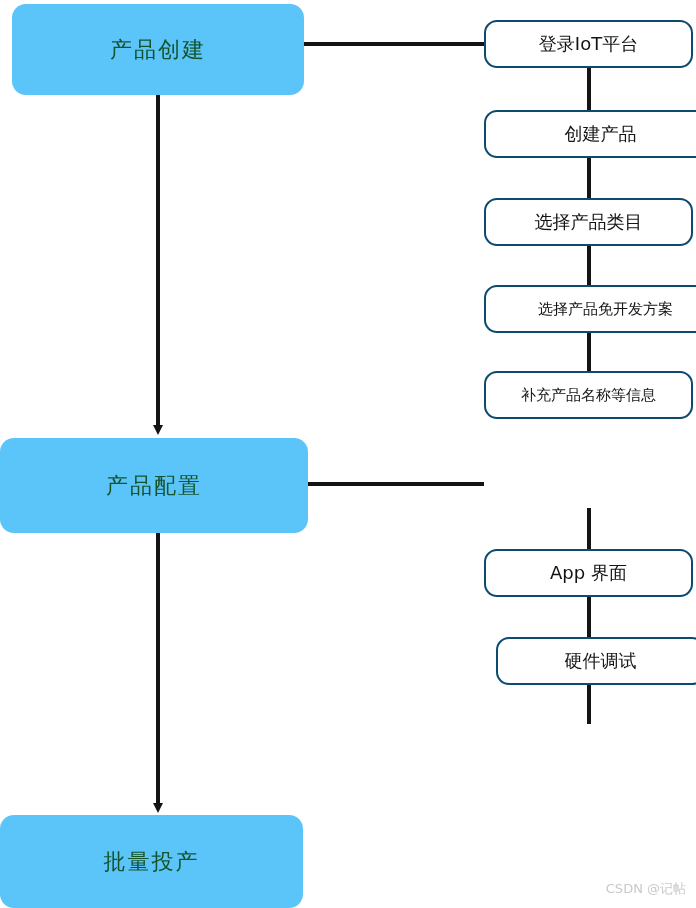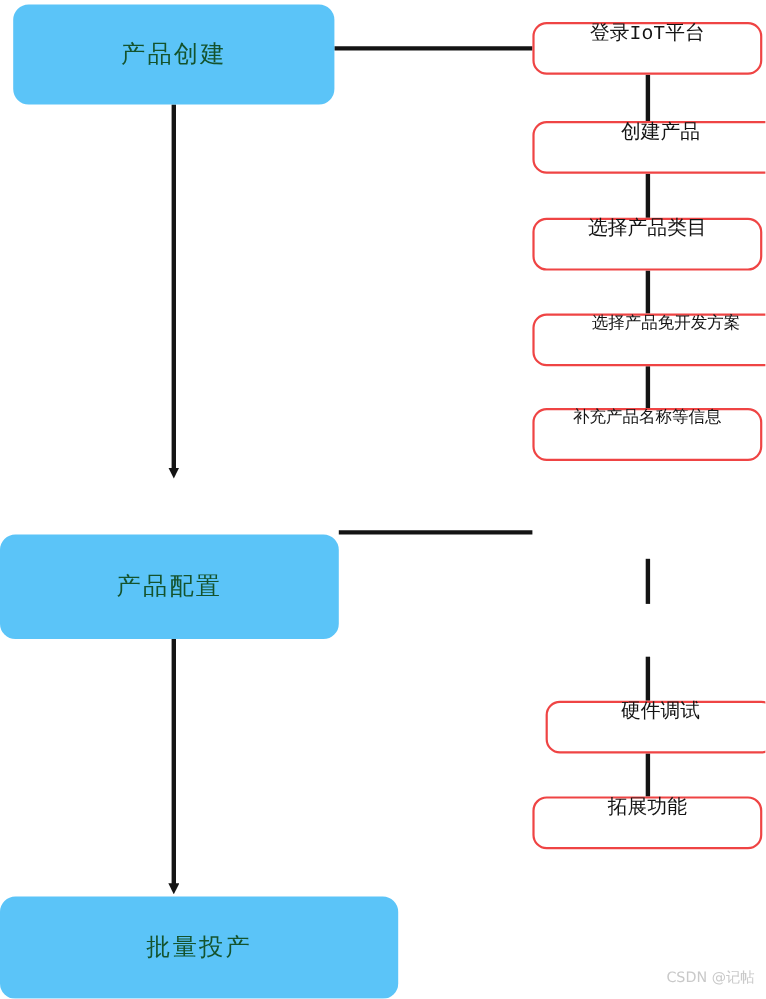--- a/index.html
+++ b/index.html
@@ -37,26 +37,26 @@
     font-size: 22px;
     font-weight: normal;
     color: #14532d;
     letter-spacing: 2px;
     line-height: 1;
     white-space: nowrap;
   }
   .step-box {
     position: absolute;
     background: #ffffff;
-    border: 2px solid #ef4444;
+    border: 2px solid #0c4a6e;
     border-radius: 13px;
     display: flex;
+    align-items: center;
     justify-content: center;
     box-sizing: border-box;
-    font-family: Liberation Mono, monospace;
   }
   .step-label {
     font-size: 18px;
     color: #141414;
     line-height: 1;
     white-space: nowrap;
   }
   .step-label.sm {
     font-size: 15px;
   }
@@ -97,25 +97,25 @@
 
     <line x1="589" y1="508" x2="589" y2="549" stroke="#141414" stroke-width="4"></line>
     <line x1="589" y1="597" x2="589" y2="637" stroke="#141414" stroke-width="4"></line>
     <line x1="589" y1="685" x2="589" y2="724" stroke="#141414" stroke-width="4"></line>
   </svg>
 
   <div class="stage-box" style="left:12px; top:4px; width:292px; height:91px;">
     <span class="stage-label">产品创建</span>
   </div>
 
-  <div class="stage-box" style="left:0px; top:438px; width:308px; height:95px;margin-top:48px;">
+  <div class="stage-box" style="left:0px; top:438px; width:308px; height:95px;">
     <span class="stage-label">产品配置</span>
   </div>
 
-  <div class="stage-box" style="left:0px; top:815px; width:362px; height:93px;">
+  <div class="stage-box" style="left:0px; top:815px; width:303px; height:93px;">
     <span class="stage-label">批量投产</span>
   </div>
 
   <div class="step-box" style="left:484px; top:20px; width:209px; height:48px;">
     <span class="step-label">登录IoT平台</span>
   </div>
 
   <div class="step-box" style="left:484px; top:110px; width:233px; height:48px;">
     <span class="step-label">创建产品</span>
   </div>
@@ -126,24 +126,24 @@
 
   <div class="step-box" style="left:484px; top:285px; width:243px; height:48px;">
     <span class="step-label sm">选择产品免开发方案</span>
   </div>
 
   <div class="step-box" style="left:484px; top:371px; width:209px; height:48px;">
     <span class="step-label sm">补充产品名称等信息</span>
   </div>
 
 
+  <div class="step-box" style="left:484px; top:549px; width:209px; height:48px;">
+    <span class="step-label">App 界面</span>
+  </div>
 
   <div class="step-box" style="left:484px; top:637px; width:209px; height:48px;margin-left:12px;">
     <span class="step-label">硬件调试</span>
   </div>
 
-  <div class="step-box" style="left:484px; top:724px; width:209px; height:48px;">
-    <span class="step-label">拓展功能</span>
-  </div>
 
   <div class="watermark">CSDN @记帖</div>
 
 </div>
 
 </body></html>

